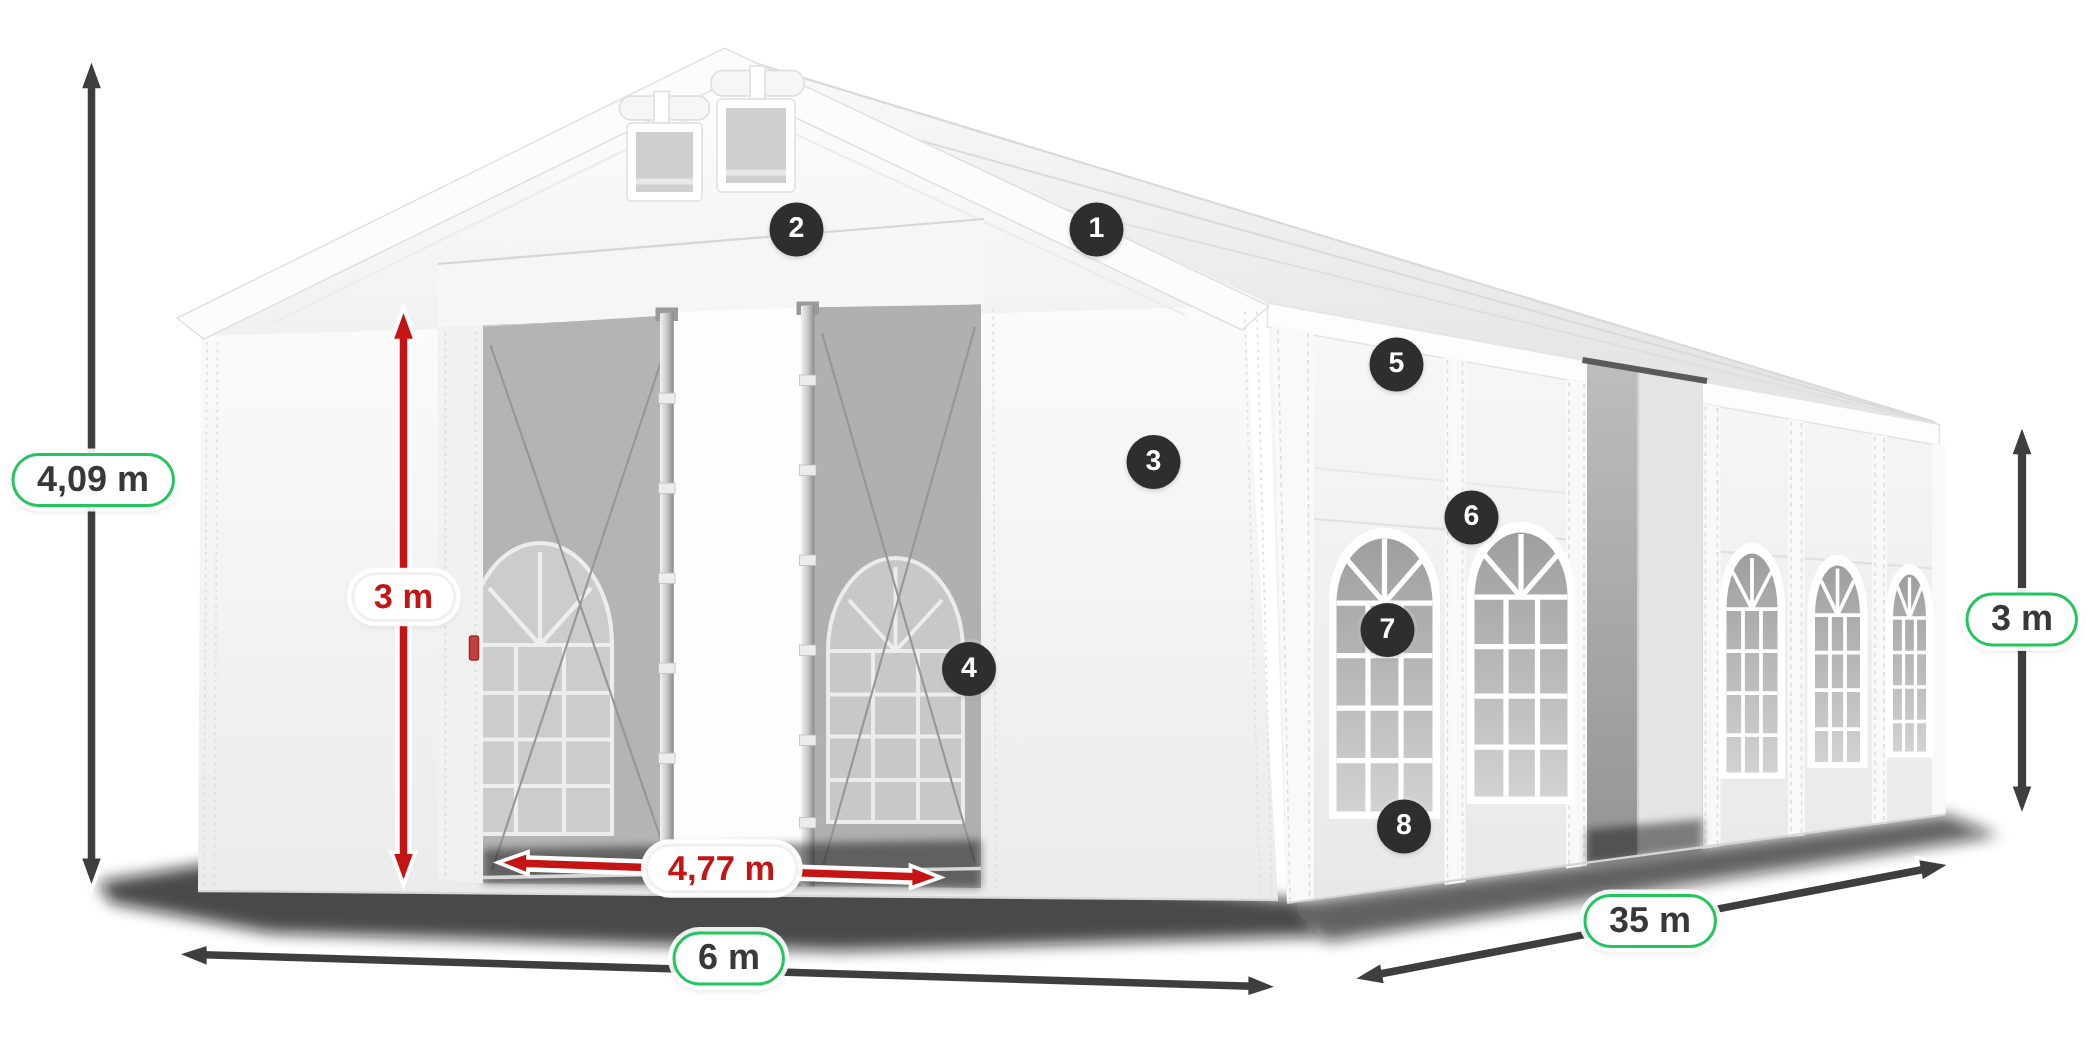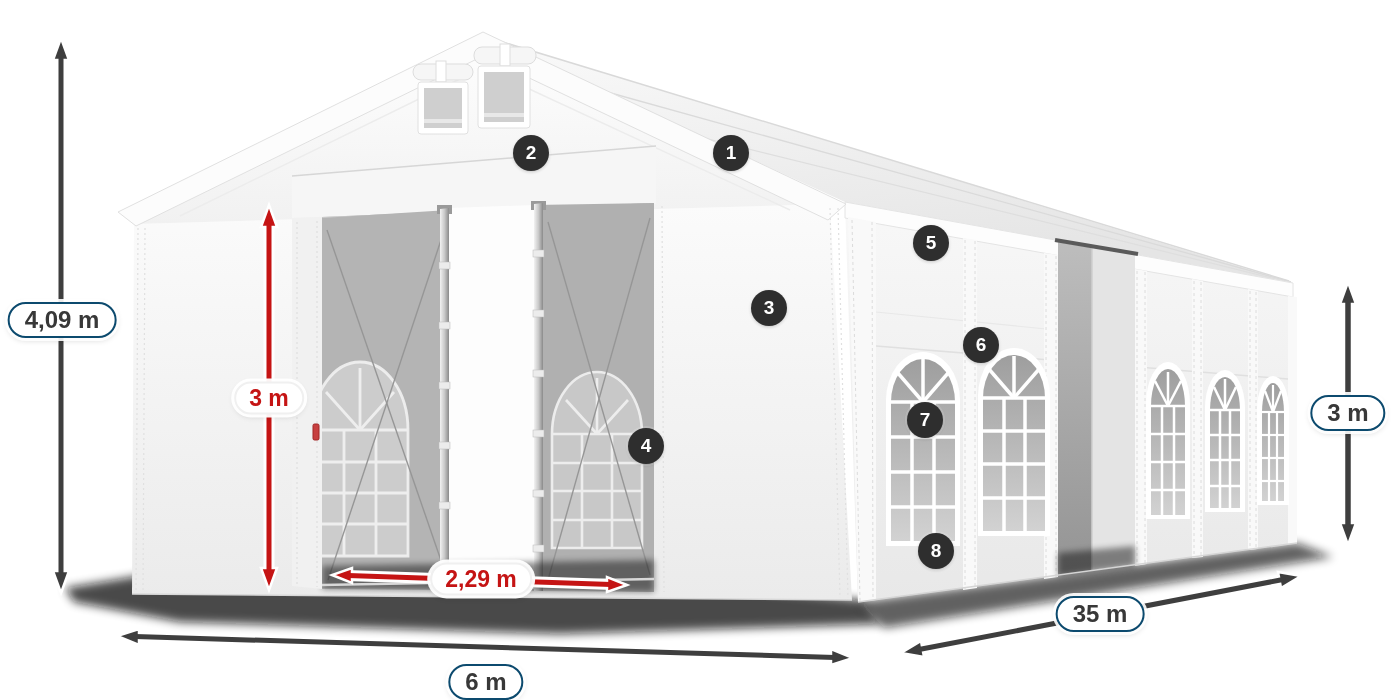--- a/index.html
+++ b/index.html
@@ -8,21 +8,21 @@
     font-family:"Liberation Sans", sans-serif;
   }
   .stage svg{position:absolute;left:0;top:0;}
   .pill{
     position:absolute;transform:translate(-50%,-50%);
     background:#ffffff;border-radius:19px;font-weight:bold;white-space:nowrap;
     display:flex;align-items:center;justify-content:center;line-height:1;
     z-index:20;
   }
   .pill--gray{
-    color:#383838;border:2px solid #0c4a6e;font-size:24px;padding:4px 15px;
+    color:#383838;border:2px solid #22c55e;font-size:24px;padding:4px 15px;
     box-shadow:0 0 0 3px rgba(255,255,255,0.9),0 2px 6px rgba(0,0,0,0.18);
   }
   .pill--red{
     color:#c51414;border:2px solid #f0f0f0;font-size:23px;padding:3px 13px;
     box-shadow:0 0 0 3px rgba(255,255,255,0.95),0 2px 6px rgba(0,0,0,0.16);
   }
   .badge{
     position:absolute;transform:translate(-50%,-50%);
     width:36px;height:36px;border-radius:50%;
     background:#2e2e2e;color:#ffffff;font-size:19px;font-weight:bold;
@@ -370,23 +370,23 @@
   </g>
 </svg>
 
 <div class="pill pill--gray" style="left:62px;top:320px;">
   <span>4,09 m</span>
 </div>
 <div class="pill pill--red" style="left:269px;top:398px;">
   <span>3 m</span>
 </div>
 <div class="pill pill--red" style="left:481px;top:579px;">
-  <span>2,29 m</span>
-</div>
-<div class="pill pill--gray" style="left:486px;top:682px;">
+  <span>4,77 m</span>
+</div>
+<div class="pill pill--gray" style="left:486px;top:639px;">
   <span>6 m</span>
 </div>
 <div class="pill pill--gray" style="left:1100px;top:614px;">
   <span>35 m</span>
 </div>
 <div class="pill pill--gray" style="left:1348px;top:413px;">
   <span>3 m</span>
 </div>
 
 <div class="badge" style="left:731px;top:153px;">

